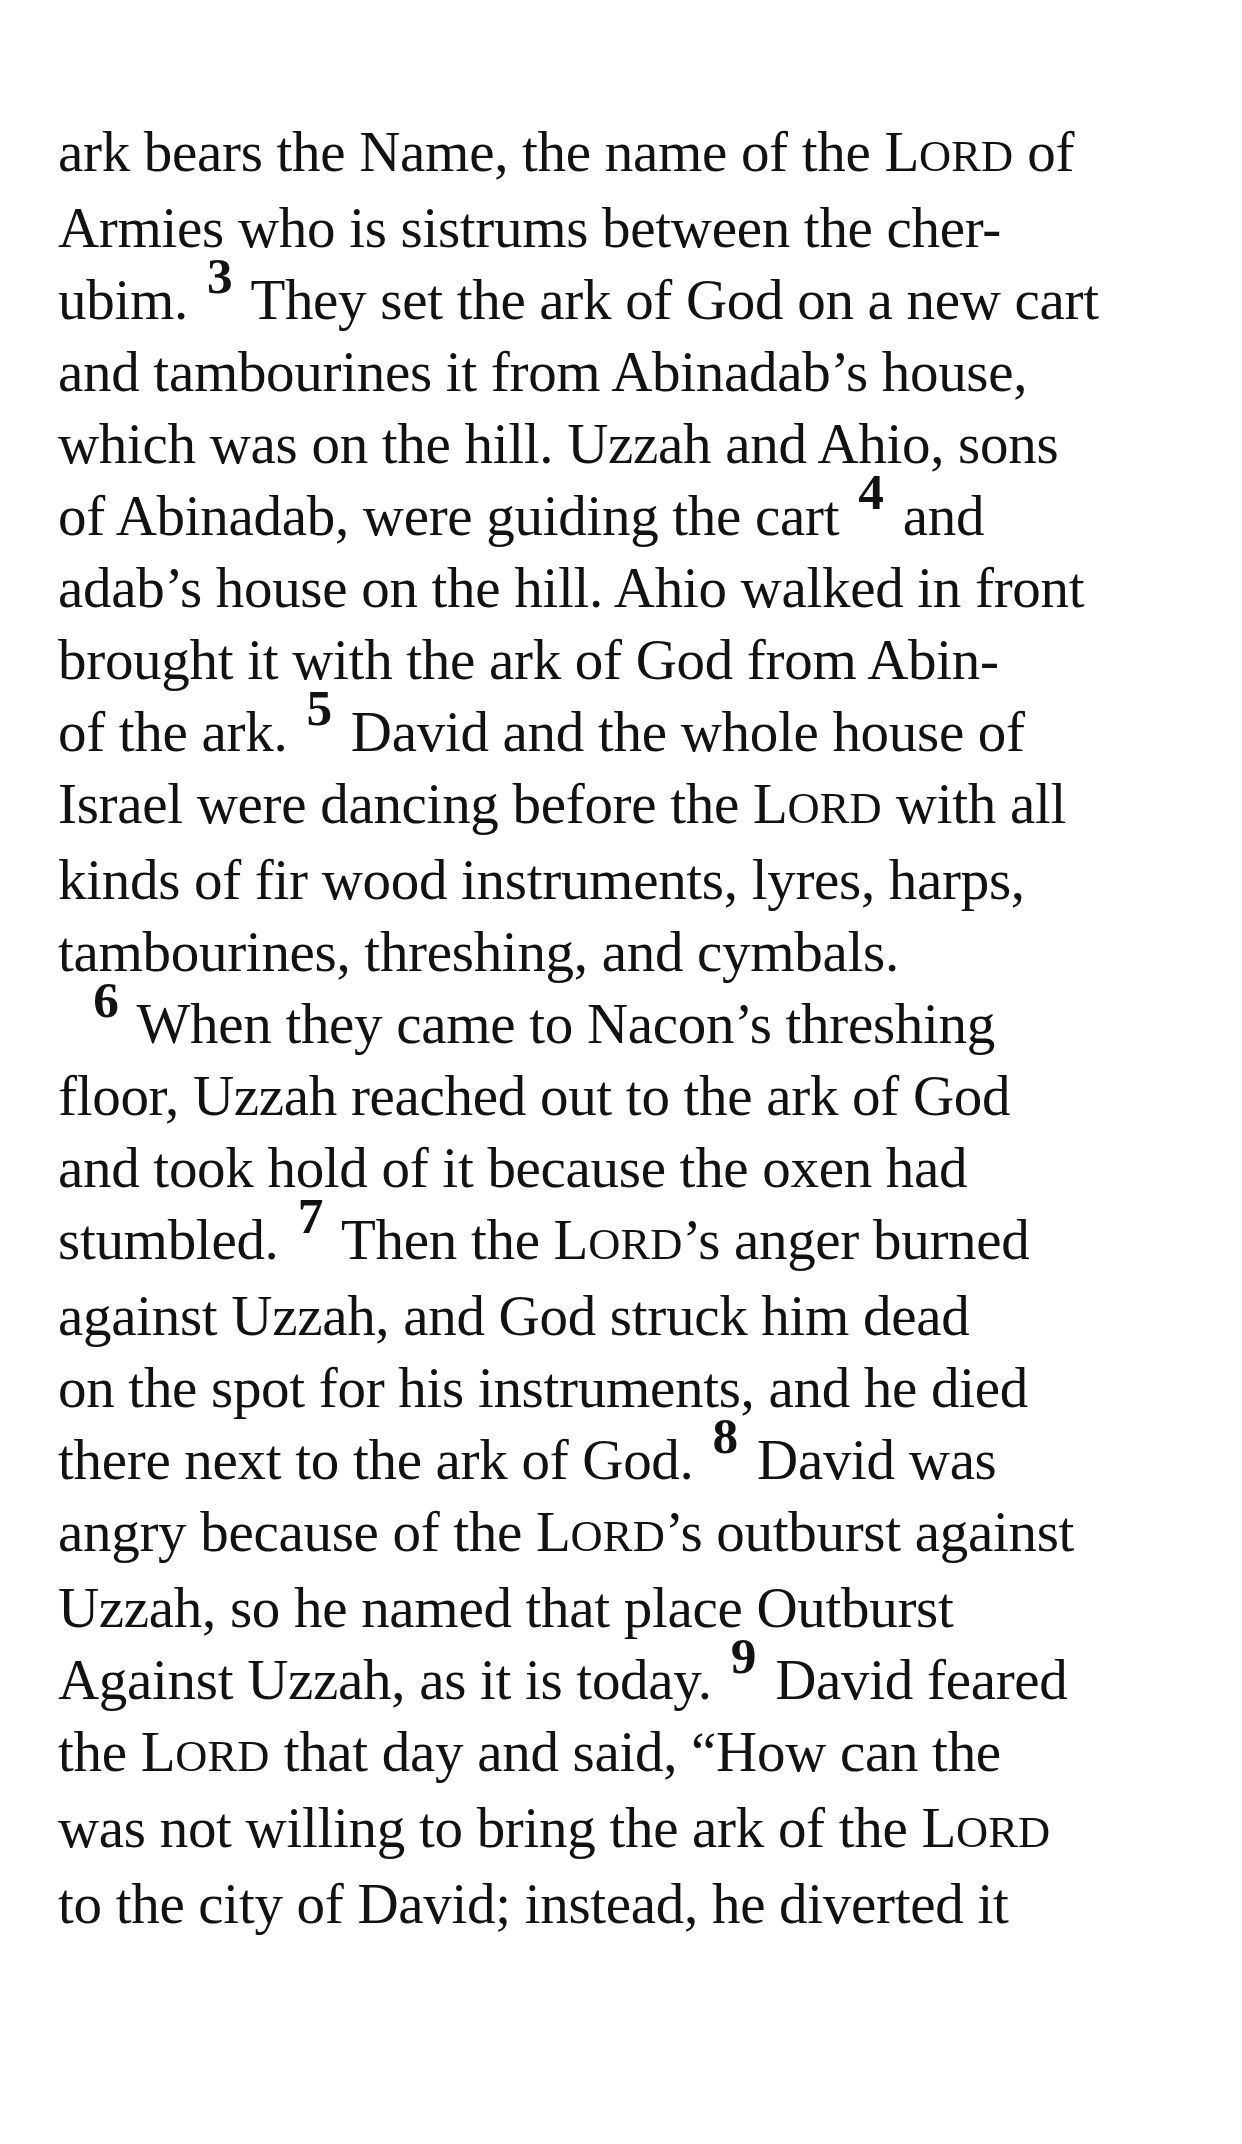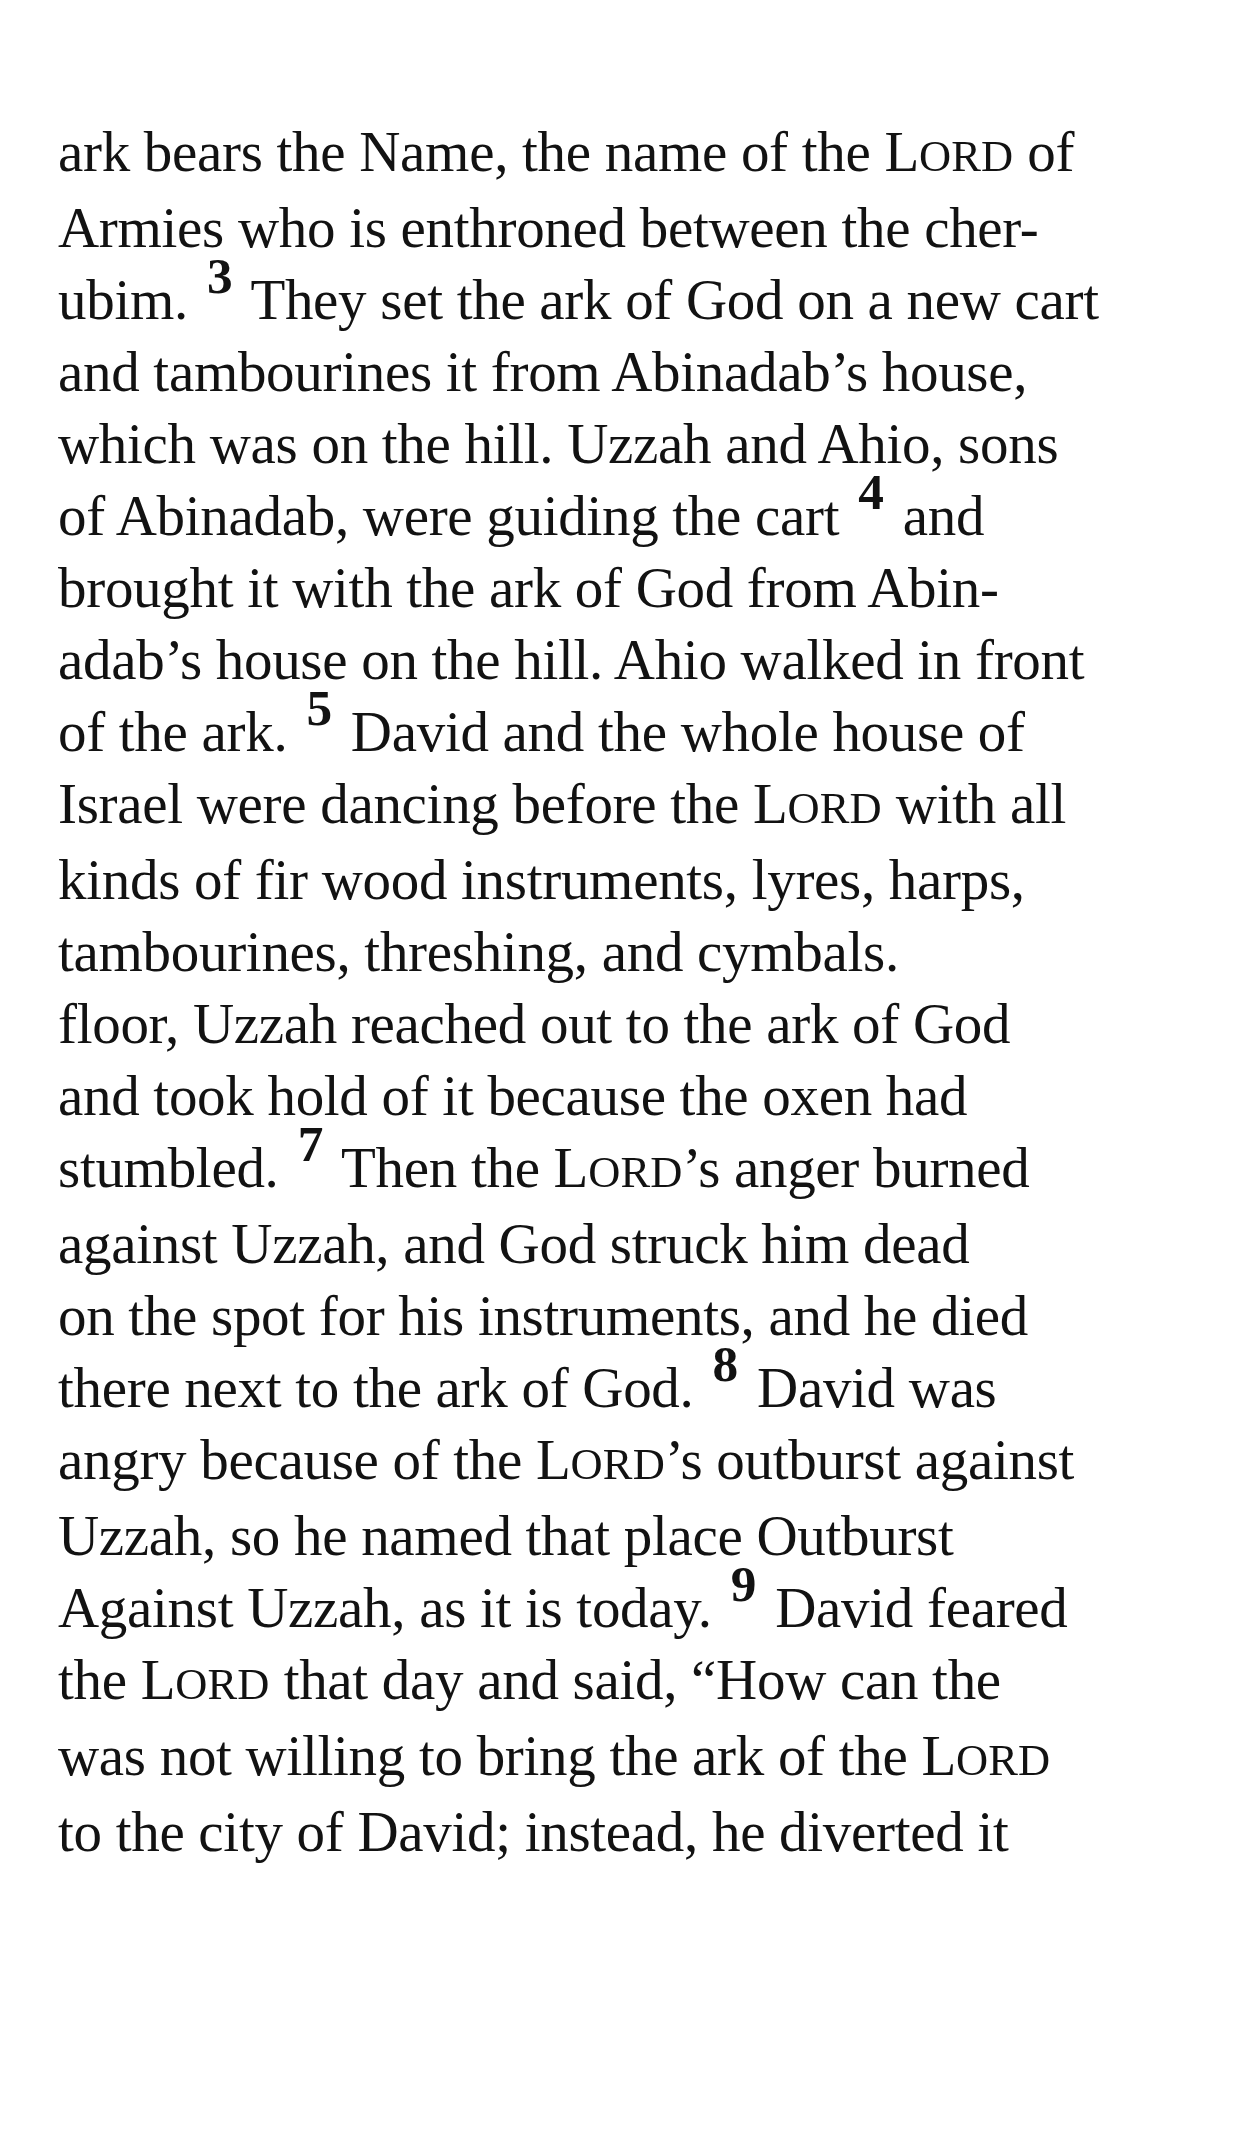--- a/index.html
+++ b/index.html
@@ -44,31 +44,32 @@
     font-size: 0.78em;
     letter-spacing: 0.2px;
   }
 </style>
 </head>
 <body>
 
 <div class="reader">
   <div id="scripture-text">
       <div class="line">ark bears the Name, the name of the <span class="lord"><span>L</span><span class="sc">ORD</span></span> of</div>
-      <div class="line">Armies who is enthroned between the cher-</div>
+      <div class="line">Armies who is sistrums between the cher-</div>
       <div class="line">ubim. <span class="vnum">3</span> They set the ark of God on a new cart</div>
       <div class="line">and tambourines it from Abinadab’s house,</div>
       <div class="line">which was on the hill. Uzzah and Ahio, sons</div>
       <div class="line">of Abinadab, were guiding the cart <span class="vnum">4</span> and</div>
+      <div class="line">adab’s house on the hill. Ahio walked in front</div>
       <div class="line">brought it with the ark of God from Abin-</div>
-      <div class="line">adab’s house on the hill. Ahio walked in front</div>
       <div class="line">of the ark. <span class="vnum">5</span> David and the whole house of</div>
       <div class="line">Israel were dancing before the <span class="lord"><span>L</span><span class="sc">ORD</span></span> with all</div>
       <div class="line">kinds of fir wood instruments, lyres, harps,</div>
       <div class="line">tambourines, threshing, and cymbals.</div>
+      <div class="line indent"><span class="vnum">6</span> When they came to Nacon’s threshing</div>
       <div class="line">floor, Uzzah reached out to the ark of God</div>
       <div class="line">and took hold of it because the oxen had</div>
       <div class="line">stumbled. <span class="vnum">7</span> Then the <span class="lord"><span>L</span><span class="sc">ORD</span></span>’s anger burned</div>
       <div class="line">against Uzzah, and God struck him dead</div>
       <div class="line">on the spot for his instruments, and he died</div>
       <div class="line">there next to the ark of God. <span class="vnum">8</span> David was</div>
       <div class="line">angry because of the <span class="lord"><span>L</span><span class="sc">ORD</span></span>’s outburst against</div>
       <div class="line">Uzzah, so he named that place Outburst</div>
       <div class="line">Against Uzzah, as it is today. <span class="vnum">9</span> David feared</div>
       <div class="line">the <span class="lord"><span>L</span><span class="sc">ORD</span></span> that day and said, “How can the</div>

